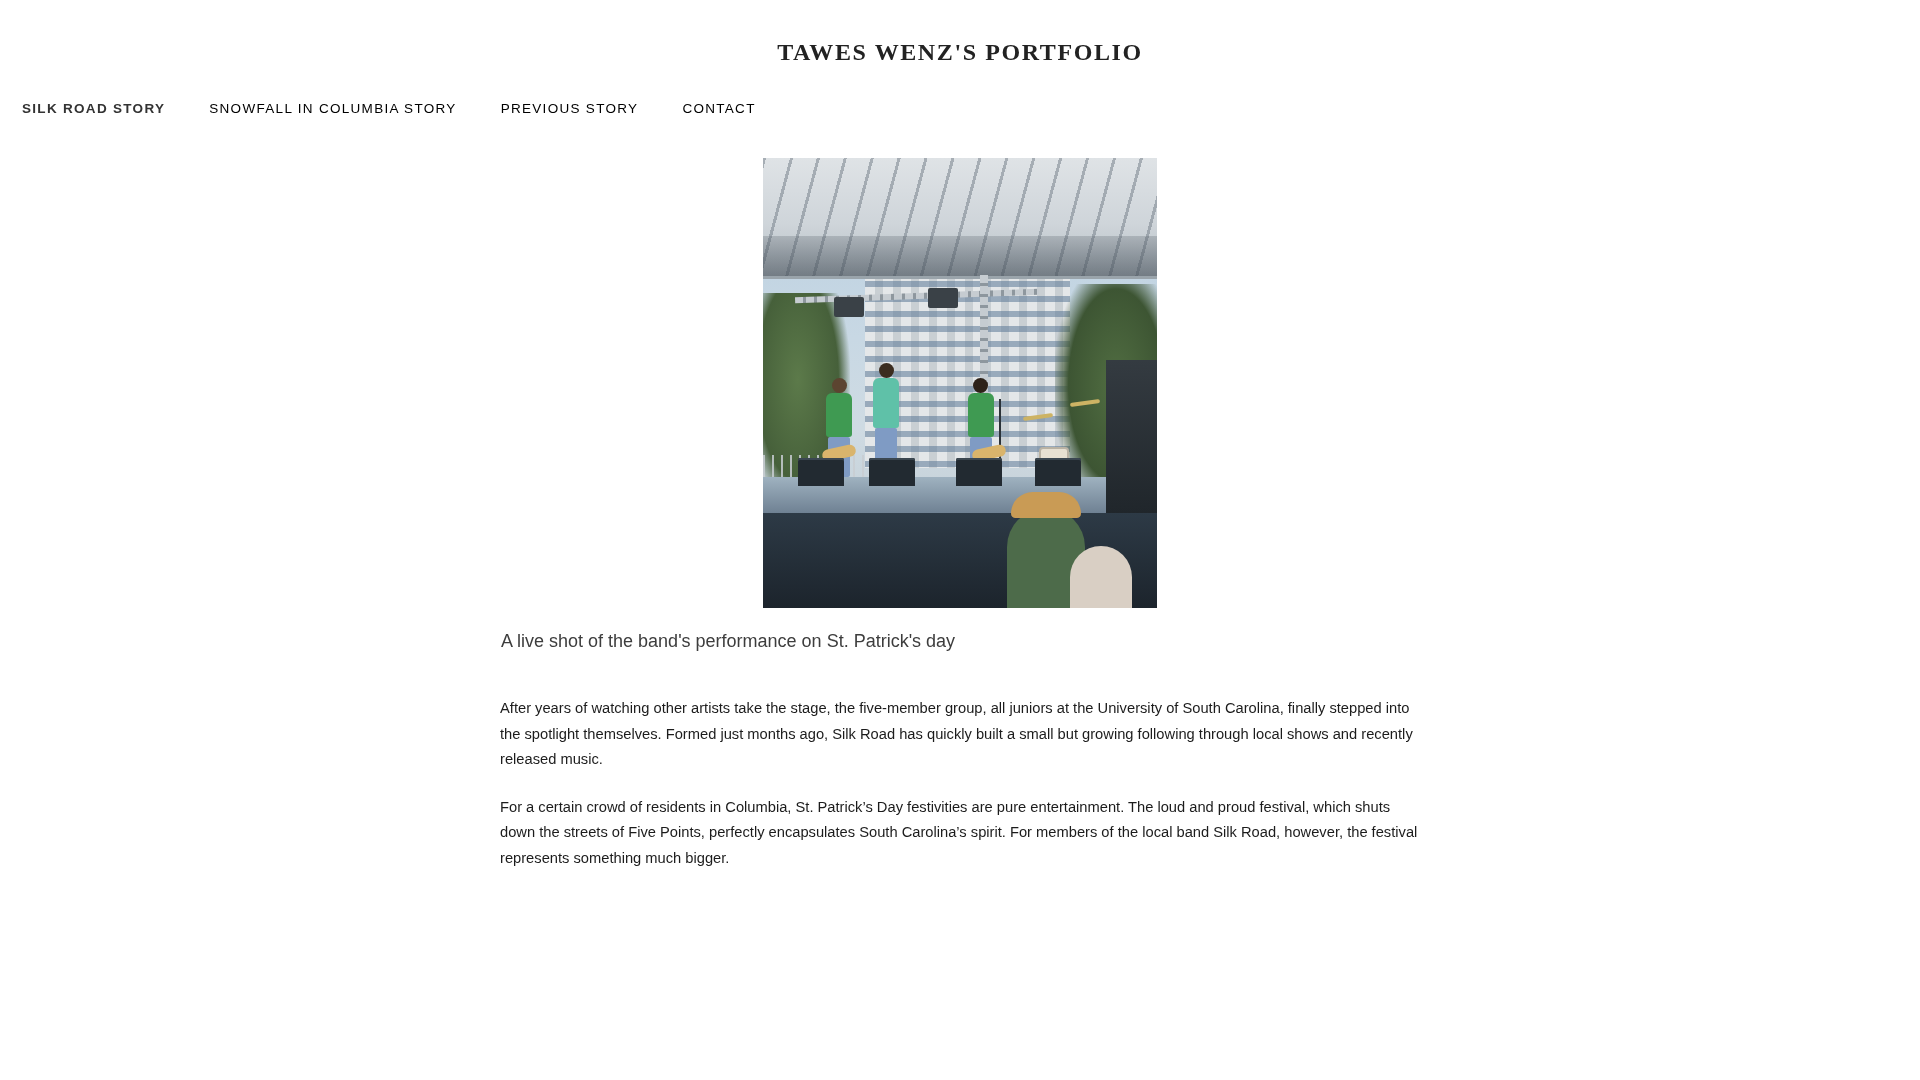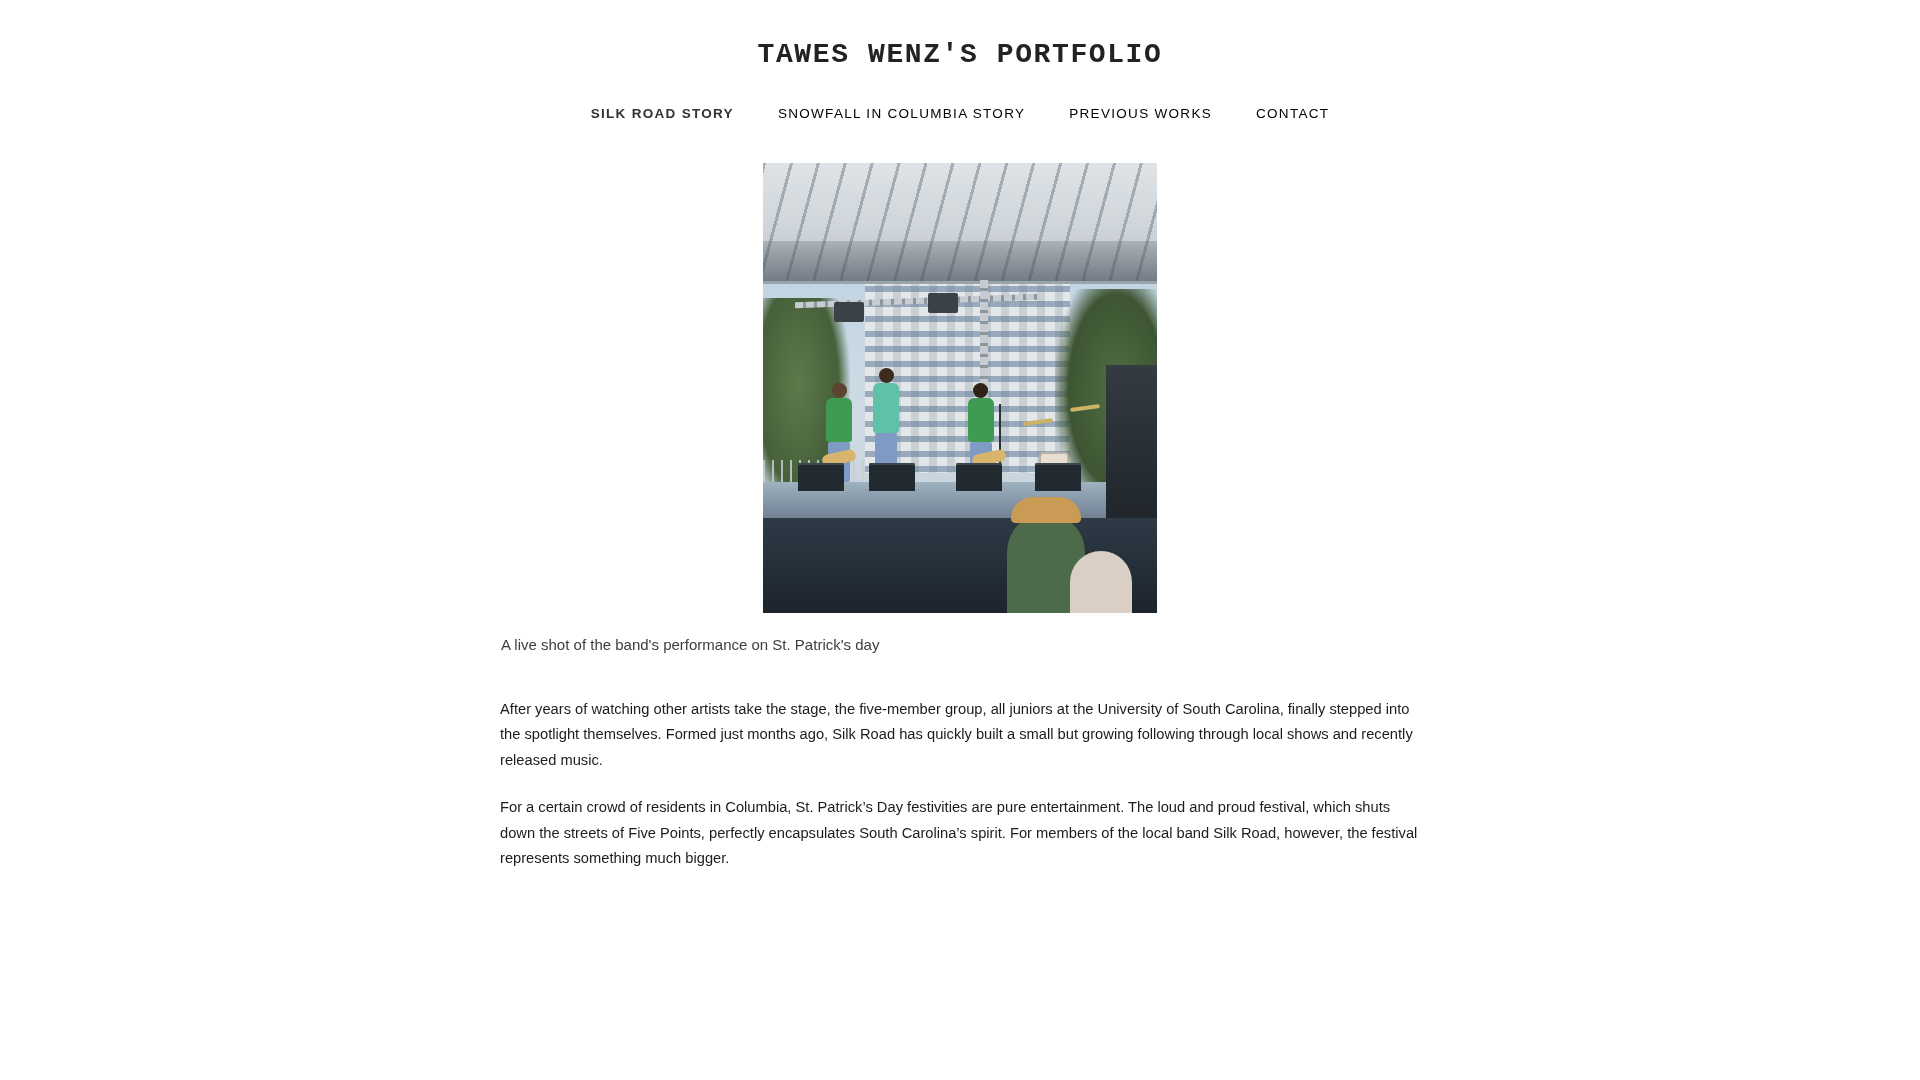--- a/index.html
+++ b/index.html
@@ -16,34 +16,33 @@
     width: 1920px;
     min-height: 1080px;
     background: #ffffff;
     position: relative;
   }
   .site-header {
     padding-top: 38px;
     text-align: center;
   }
   .site-title {
-    font-family: Liberation Mono, monospace;
-    font-size: 28px;
+    font-family: Liberation Serif, serif;
+    font-size: 24px;
     font-weight: bold;
     letter-spacing: 1.6px;
     color: #222222;
     margin: 0;
     padding: 0;
     line-height: 1.2;
   }
   .nav {
     margin-top: 34px;
     text-align: center;
     display: flex;
-    justify-content: center;
     align-items: center;
     gap: 0px;
   }
   .nav-item {
     font-size: 13.5px;
     letter-spacing: 1.3px;
     color: #000000;
     text-decoration: none;
     padding: 0 22px;
     white-space: nowrap;
@@ -234,21 +233,21 @@
     background: #d9cfc4;
     border-radius: 40px 40px 0 0;
   }
   .fence {
     position: absolute;
     left: 0; bottom: 21%;
     width: 26%; height: 13%;
     background: repeating-linear-gradient(90deg, rgba(200,205,210,0.85) 0 2px, rgba(0,0,0,0) 2px 9px);
   }
   .caption {
-    font-size: 15px;
+    font-size: 18px;
     color: #3d3d3d;
     margin: 21px 0 0 0;
     padding-left: 1px;
     line-height: 1.4;
   }
   .headline {
     font-size: 30px;
     font-weight: normal;
     color: #111111;
     margin: 53px 0 0 0;
@@ -274,21 +273,21 @@
 <body>
 
 <div class="page">
 
   <header class="site-header">
     <h1 class="site-title">TAWES WENZ'S PORTFOLIO</h1>
 
     <nav class="nav">
       <a class="nav-item active" href="#">SILK ROAD STORY</a>
       <a class="nav-item" href="#">SNOWFALL IN COLUMBIA STORY</a>
-      <a class="nav-item" href="#">PREVIOUS WORKS</a>
+      <a class="nav-item" href="#">PREVIOUS STORY</a>
       <a class="nav-item" href="#">CONTACT</a>
     </nav>
   </header>
 
   <main class="content">
 
     <figure class="figure">
       <div class="figure-frame">
         <div class="photo">
           <div class="sky"></div>

